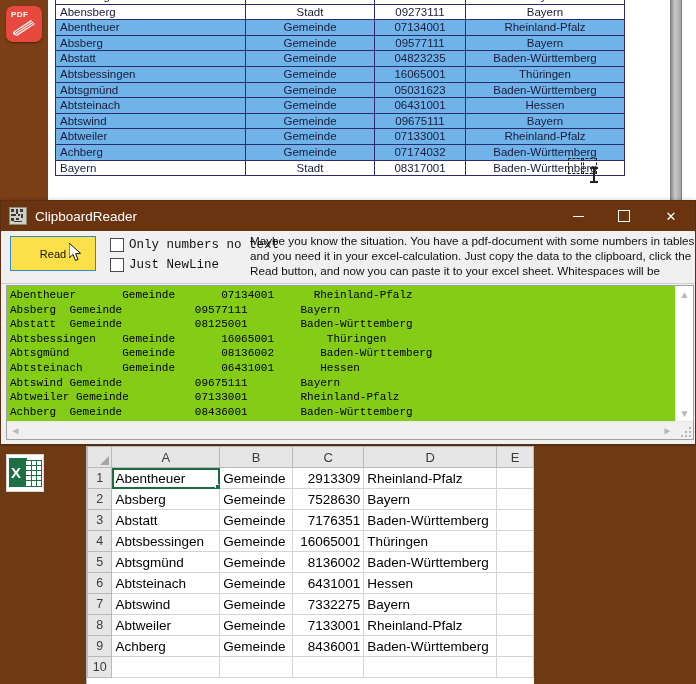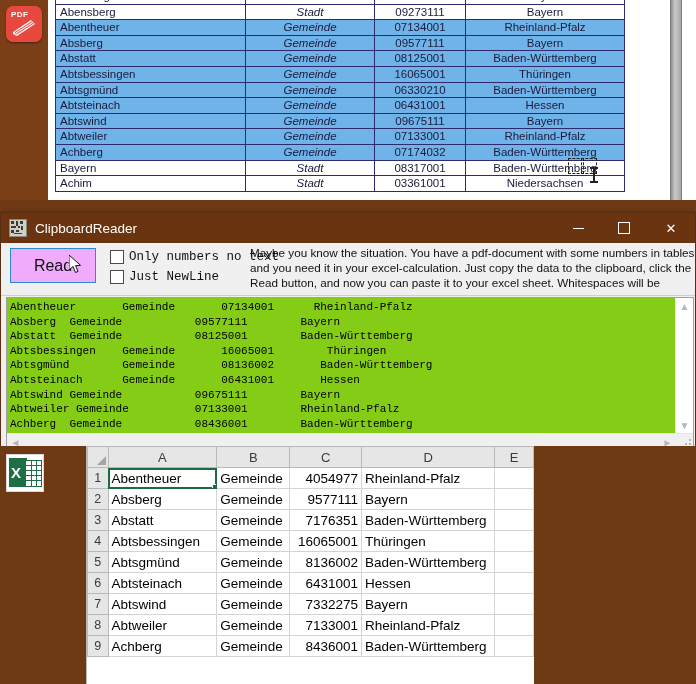--- a/index.html
+++ b/index.html
@@ -43,21 +43,21 @@
     border-collapse:collapse;
     font-family:"Liberation Sans", sans-serif;
     font-size:11.5px;color:#1a1a3c;
   }
   table.pdf-table td{
     border:1px solid #2b2b6e;
     height:14.6px;line-height:14.6px;padding:0 4px;
     white-space:nowrap;
   }
   table.pdf-table td.c-name{width:181px;text-align:left;}
-  table.pdf-table td.c-type{width:120px;text-align:center;font-style:italic;}
+  table.pdf-table td.c-type{width:120px;text-align:center;}
   table.pdf-table td.c-num{width:82px;text-align:center;}
   table.pdf-table td.c-state{width:150px;text-align:center;}
   table.pdf-table tr.sel td{background:#6fb3e8;}
 
   
   #pdf-scroll{
     position:absolute;right:14px;top:0;width:10px;height:200px;
     background:linear-gradient(to right,#8e8e8e,#c9c9c9 40%,#a7a7a7);
     border:1px solid #7d7d7d;border-top:none;
   }
@@ -74,21 +74,20 @@
     content:"";position:absolute;left:-3px;width:8px;height:2px;background:#222;
   }
   #ibeam:before{top:0;}
   #ibeam:after{bottom:0;}
 
   
   #cr-window{
     position:absolute;left:0;top:200px;width:694px;height:243px;
     background:#f0f0f0;border:1px solid #5a2e10;
     box-shadow:0 2px 6px rgba(0,0,0,.4);
-    margin-top:12px;
   }
   #cr-titlebar{
     position:relative;height:30px;background:#6b3410;
     display:flex;align-items:center;
   }
   #cr-app-icon{
     margin-left:8px;width:16px;height:16px;position:relative;
     background:#cfcfc4;border:1px solid #8a8a7a;
   }
   #cr-app-icon .px{position:absolute;background:#3a3a3a;}
@@ -104,23 +103,23 @@
   #cr-winbtns div.close{width:48px;}
   .glyph-min{display:block;width:11px;height:1px;background:#fff;}
   .glyph-max{display:block;width:10px;height:10px;border:1px solid #fff;}
 
   #cr-toolbar{
     position:relative;height:52px;background:#f0f0f0;
     border-bottom:1px solid #cfcfcf;
   }
   #read-button{
     position:absolute;left:9px;top:5px;width:84px;height:33px;
-    background:#f0abfc;border:1px solid #2a8ad4;
+    background:#fde047;border:1px solid #2a8ad4;
     display:flex;align-items:center;justify-content:center;
-    font-size:16px;color:#111;font-family:"Liberation Sans",sans-serif;
+    font-size:11px;color:#111;font-family:"Liberation Sans",sans-serif;
   }
   #cursor-arrow{
     position:absolute;left:68px;top:12px;width:14px;height:20px;
   }
   .cbx-row{
     position:absolute;left:109px;font-size:12.5px;color:#111;
     display:flex;align-items:flex-end;font-family:Liberation Mono, monospace;
   }
   .cbx-row .box{
     width:12px;height:12px;border:1px solid #4a4a4a;background:#fff;
@@ -267,33 +266,33 @@
           </tr>
           <tr class="sel">
             <td class="c-name">Absberg</td>
             <td class="c-type">Gemeinde</td>
             <td class="c-num">09577111</td>
             <td class="c-state">Bayern</td>
           </tr>
           <tr class="sel">
             <td class="c-name">Abstatt</td>
             <td class="c-type">Gemeinde</td>
-            <td class="c-num">08125001</td>
+            <td class="c-num">04823235</td>
             <td class="c-state">Baden-Württemberg</td>
           </tr>
           <tr class="sel">
             <td class="c-name">Abtsbessingen</td>
             <td class="c-type">Gemeinde</td>
             <td class="c-num">16065001</td>
             <td class="c-state">Thüringen</td>
           </tr>
           <tr class="sel">
             <td class="c-name">Abtsgmünd</td>
             <td class="c-type">Gemeinde</td>
-            <td class="c-num">06330210</td>
+            <td class="c-num">05031623</td>
             <td class="c-state">Baden-Württemberg</td>
           </tr>
           <tr class="sel">
             <td class="c-name">Abtsteinach</td>
             <td class="c-type">Gemeinde</td>
             <td class="c-num">06431001</td>
             <td class="c-state">Hessen</td>
           </tr>
           <tr class="sel">
             <td class="c-name">Abtswind</td>
@@ -311,26 +310,20 @@
             <td class="c-name">Achberg</td>
             <td class="c-type">Gemeinde</td>
             <td class="c-num">07174032</td>
             <td class="c-state">Baden-Württemberg</td>
           </tr>
           <tr>
             <td class="c-name">Bayern</td>
             <td class="c-type">Stadt</td>
             <td class="c-num">08317001</td>
             <td class="c-state">Baden-Württemberg</td>
-          </tr>
-          <tr>
-            <td class="c-name">Achim</td>
-            <td class="c-type">Stadt</td>
-            <td class="c-num">03361001</td>
-            <td class="c-state">Niedersachsen</td>
           </tr>
         </tbody>
     </table>
   </div>
 
   <div id="pdf-scroll"></div>
 
   <div class="sel-handle" style="left:568px;top:158px;"></div>
   <div class="sel-handle" style="left:581px;top:158px;"></div>
   <div id="ibeam"></div>
@@ -439,29 +432,29 @@
           <th class="col-c">C</th>
           <th class="col-d">D</th>
           <th class="col-e">E</th>
         </tr>
       </thead>
       <tbody id="xl-body">
           <tr>
             <td class="rowhdr">1</td>
             <td class="col-a sel-cell">Abentheuer</td>
             <td class="col-b">Gemeinde</td>
-            <td class="col-c num">4054977</td>
+            <td class="col-c num">2913309</td>
             <td class="col-d">Rheinland-Pfalz</td>
             <td class="col-e"></td>
           </tr>
           <tr>
             <td class="rowhdr">2</td>
             <td class="col-a">Absberg</td>
             <td class="col-b">Gemeinde</td>
-            <td class="col-c num">9577111</td>
+            <td class="col-c num">7528630</td>
             <td class="col-d">Bayern</td>
             <td class="col-e"></td>
           </tr>
           <tr>
             <td class="rowhdr">3</td>
             <td class="col-a">Abstatt</td>
             <td class="col-b">Gemeinde</td>
             <td class="col-c num">7176351</td>
             <td class="col-d">Baden-Württemberg</td>
             <td class="col-e"></td>
@@ -507,17 +500,25 @@
             <td class="col-e"></td>
           </tr>
           <tr>
             <td class="rowhdr">9</td>
             <td class="col-a">Achberg</td>
             <td class="col-b">Gemeinde</td>
             <td class="col-c num">8436001</td>
             <td class="col-d">Baden-Württemberg</td>
             <td class="col-e"></td>
           </tr>
+          <tr>
+            <td class="rowhdr">10</td>
+            <td class="col-a"></td>
+            <td class="col-b"></td>
+            <td class="col-c num"></td>
+            <td class="col-d"></td>
+            <td class="col-e"></td>
+          </tr>
         </tbody>
     </table>
   </div>
 
 </div>
 
 </body></html>

